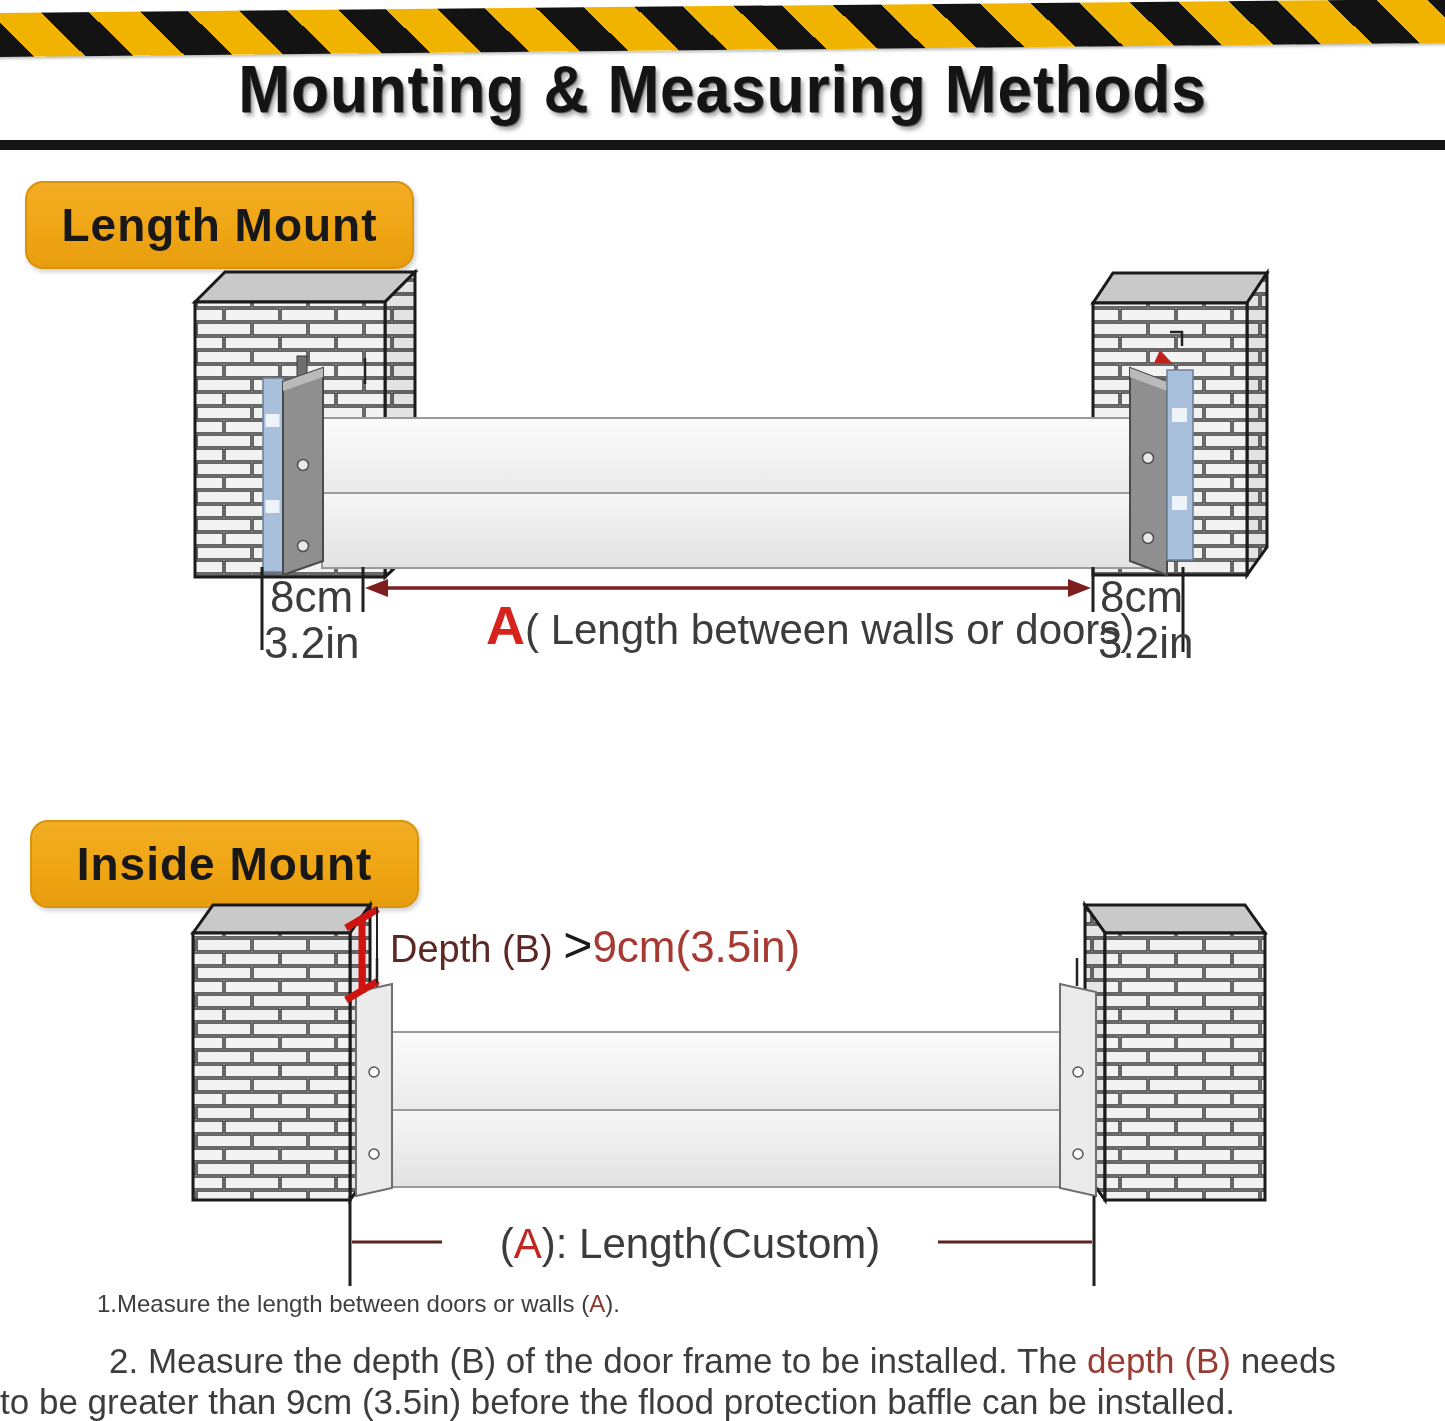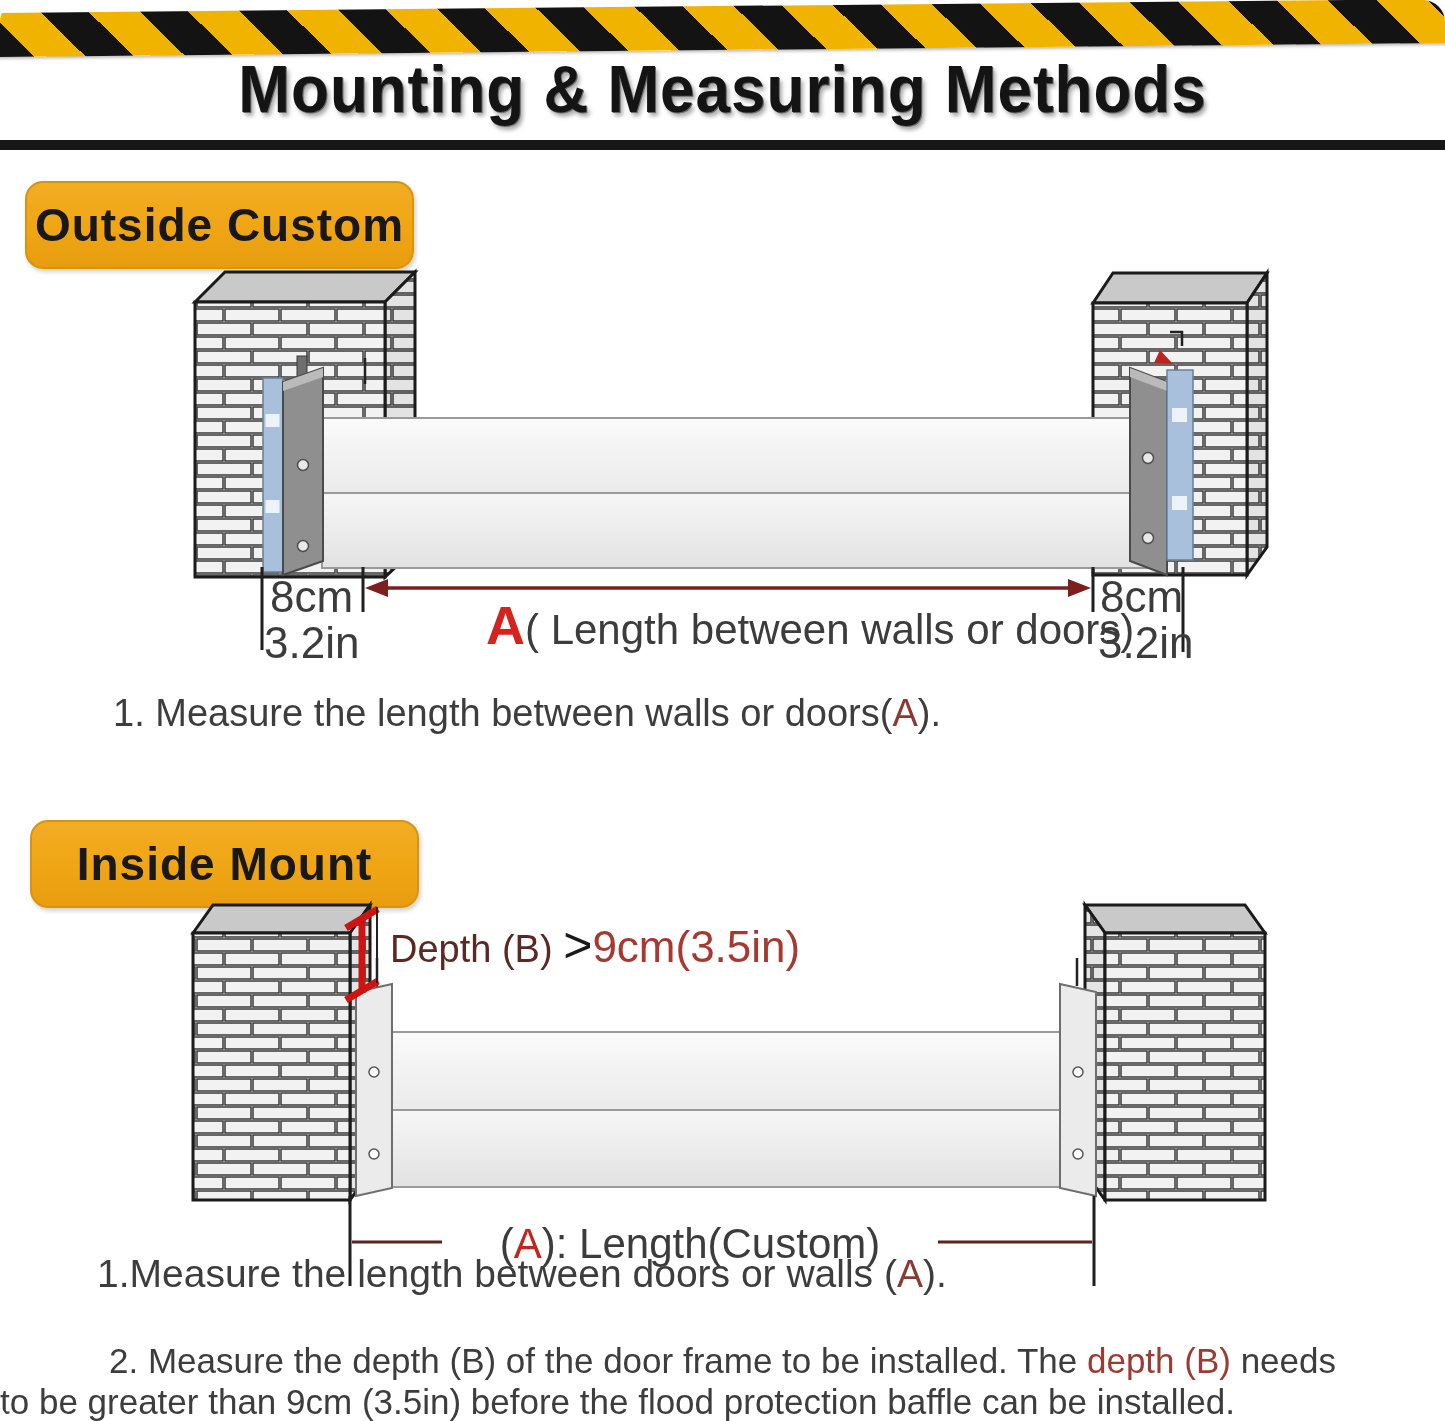--- a/index.html
+++ b/index.html
@@ -1,18 +1,18 @@
 <!DOCTYPE html>
 <html><head>
 <meta charset="utf-8">
 <style>
   html,body{margin:0;padding:0;background:#ffffff;}
   .page{
     position:relative;width:1445px;height:1421px;background:#ffffff;
-    overflow:hidden;font-family:"Liberation Sans",sans-serif;border-radius:22px;
+    overflow:hidden;font-family:"Liberation Sans",sans-serif;
   }
   
   .hazard-band{
     position:absolute;left:-14px;top:6px;width:1475px;height:44px;
     background:repeating-linear-gradient(45deg,#131313 0 34px,#f0b400 34px 70px);
     transform:rotate(-0.55deg);
     box-shadow:0 2px 3px rgba(0,0,0,.25);
   }
   .page-title{
     position:absolute;left:0;top:50px;width:1445px;text-align:center;
@@ -34,35 +34,35 @@
   .badge-outside{left:25px;top:181px;}
   .badge-inside{left:30px;top:820px;}
   
   .diagrams{position:absolute;left:0;top:0;width:1445px;height:1421px;}
   
   .instr{position:absolute;color:#3d3d3d;white-space:nowrap;}
   .instr .hl{color:#9a3c34;}
   .instr .hlA{color:#8a3a32;}
   .out-step1{left:113px;top:692px;font-size:38px;}
   .out-step2{left:113px;top:742px;font-size:38px;}
-  .in-step1{left:97px;top:1252px;font-size:39px;text-align:right;}
+  .in-step1{left:97px;top:1290px;font-size:24px;text-align:right;}
   .in-step2a{left:0;top:1341px;width:1445px;text-align:center;font-size:35px;}
   .in-step2b{left:0;top:1382px;width:1214px;text-align:center;font-size:35px;}
   svg text{font-family:"Liberation Sans",sans-serif;}
 </style>
 </head>
 <body>
 
 <div class="page">
 
   <div class="hazard-band"></div>
   <div class="page-title">Mounting &amp; Measuring Methods</div>
   <div class="header-underline"></div>
 
-  <div class="badge badge-outside">Outside Custom</div>
+  <div class="badge badge-outside">Length Mount</div>
   <div class="badge badge-inside">Inside Mount</div>
 
   <svg class="diagrams" viewBox="0 0 1445 1421" xmlns="http://www.w3.org/2000/svg">
     <defs>
       <pattern id="brick" width="56" height="28" patternUnits="userSpaceOnUse">
         <rect width="56" height="28" fill="#fdfdfd"></rect>
         <rect x="1" y="1" width="54" height="12" fill="#f2f2f2" stroke="#383838" stroke-width="1.5"></rect>
         <rect x="-27" y="15" width="54" height="12" fill="#f2f2f2" stroke="#383838" stroke-width="1.5"></rect>
         <rect x="29" y="15" width="54" height="12" fill="#f2f2f2" stroke="#383838" stroke-width="1.5"></rect>
       </pattern>
@@ -196,23 +196,20 @@
         <line x1="1094" y1="1196" x2="1094" y2="1286" stroke="#1f1f1f" stroke-width="3"></line>
         <line x1="352" y1="1242" x2="442" y2="1242" stroke="#5a2420" stroke-width="3"></line>
         <line x1="938" y1="1242" x2="1092" y2="1242" stroke="#5a2420" stroke-width="3"></line>
       </g>
       <text x="690" y="1258" text-anchor="middle">
         <tspan font-size="42" fill="#3c3c3c">(</tspan><tspan font-size="42" fill="#c2271f">A</tspan><tspan font-size="42" fill="#3c3c3c">): Length(Custom)</tspan>
       </text>
     </g>
   </svg>
 
-  <div class="instr out-step1">
-    <span>1. Measure the length between walls or doors(</span><span class="hlA">A</span><span>).</span>
-  </div>
 
   <div class="instr in-step1">
     <span>1.Measure the length between doors or walls (</span><span class="hlA">A</span><span>).</span>
   </div>
   <div class="instr in-step2a">
     <span>2. Measure the depth (B) of the door frame to be installed. The </span><span class="hl">depth (B)</span><span> needs</span>
   </div>
   <div class="instr in-step2b">to be greater than 9cm (3.5in) before the flood protection baffle can be installed.</div>
 
 </div>

